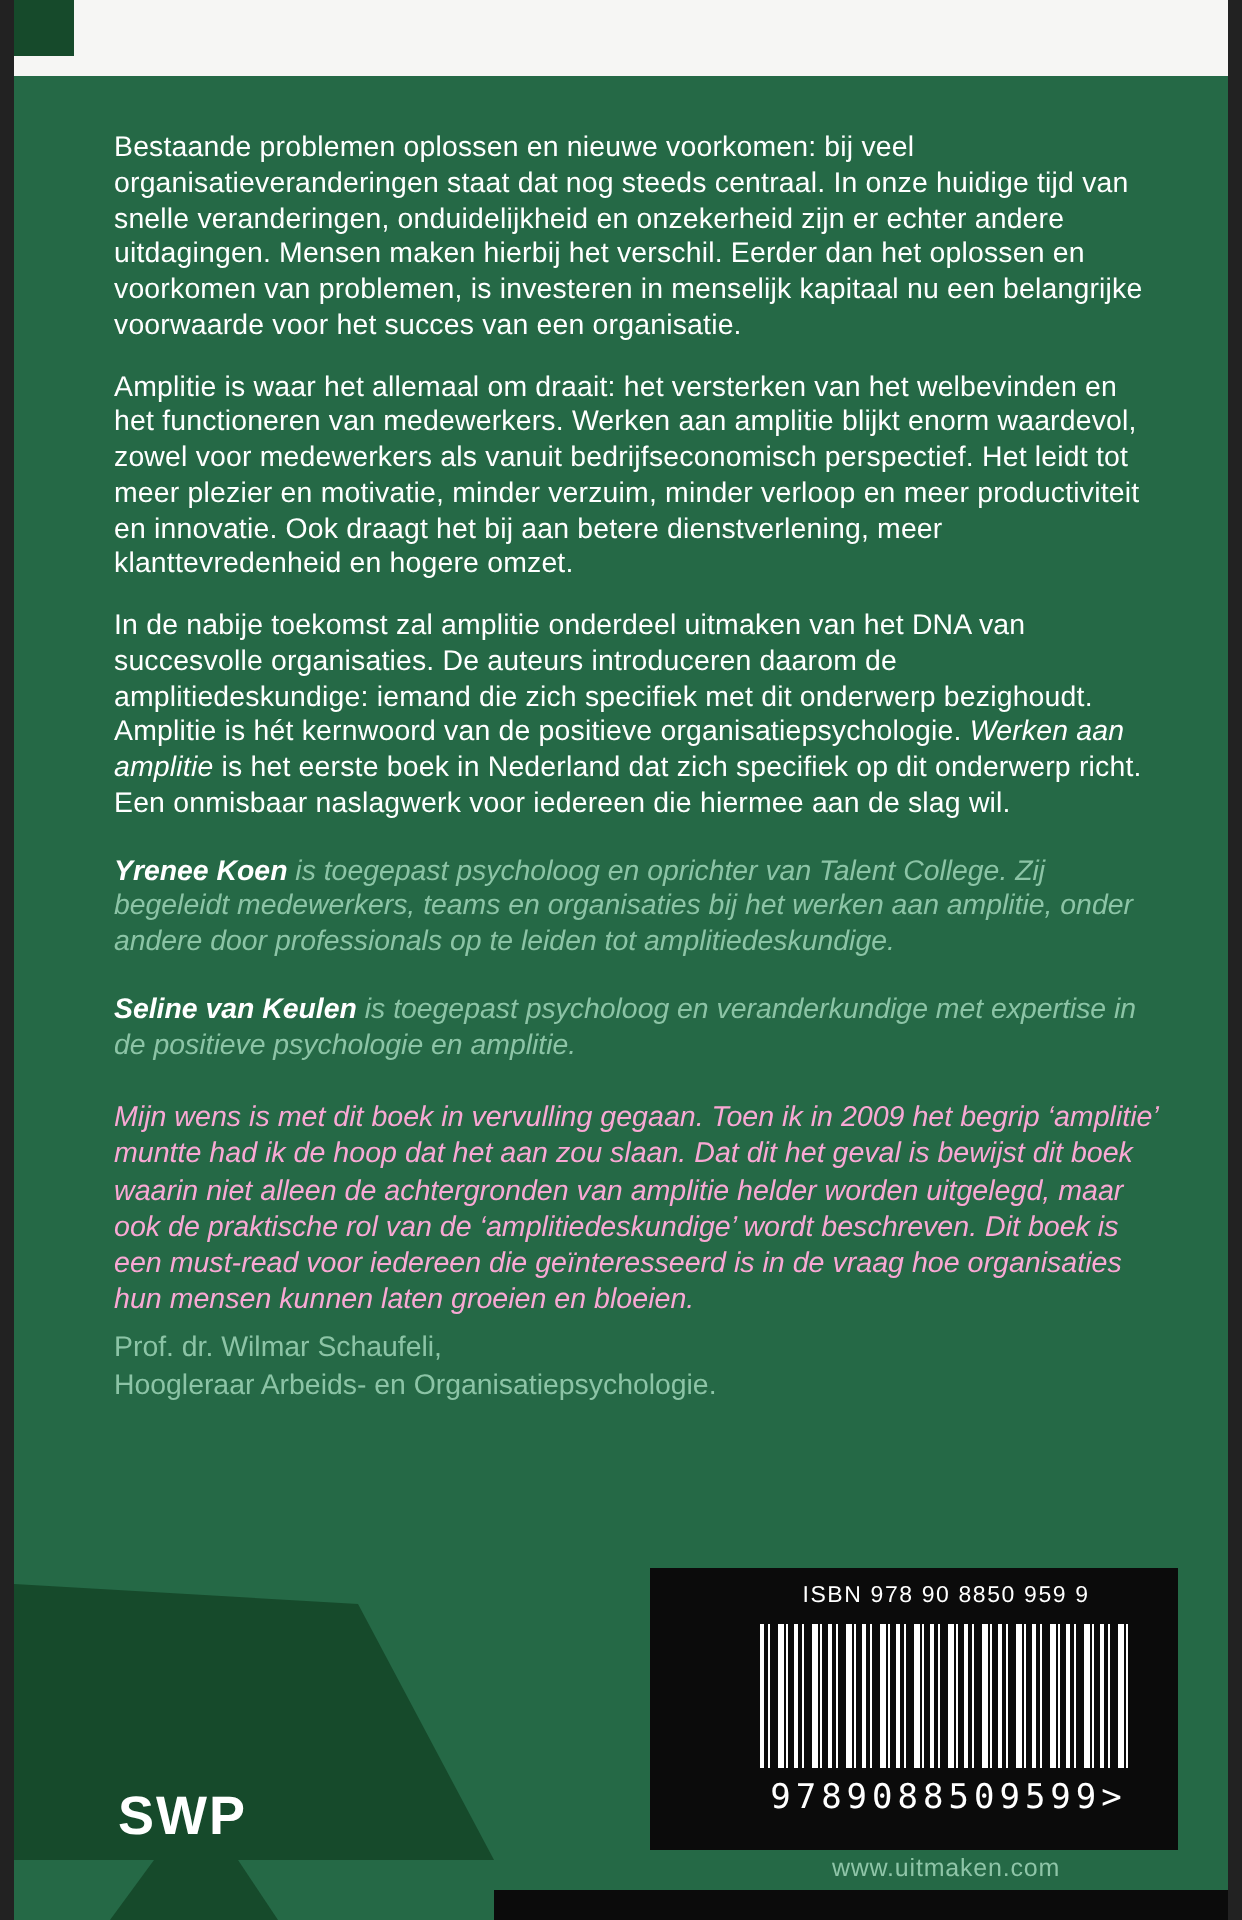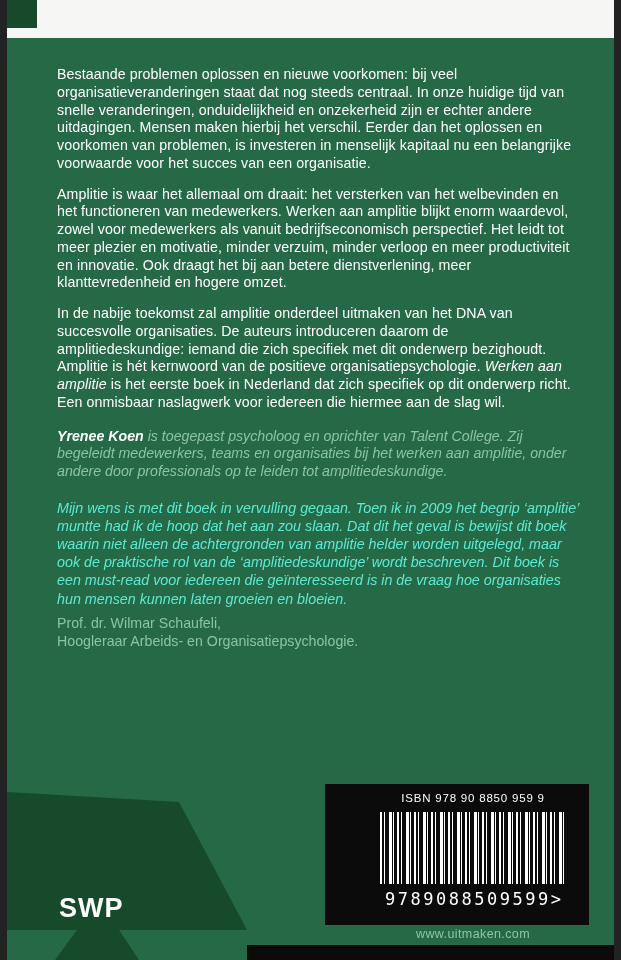--- a/index.html
+++ b/index.html
@@ -12,21 +12,21 @@
     margin:0 auto;
   }
   .top-bar{position:absolute;top:0;left:0;right:0;height:38px;background:#f6f6f4;}
   .top-square{position:absolute;top:0;left:0;width:30px;height:28px;background:#164a2b;}
 
   .content{position:absolute;top:66px;left:50px;width:522px;color:#ffffff;}
   .body-par{font-size:14.2px;line-height:1.25;margin:0 0 13px 0;letter-spacing:0.1px;}
   .body-par em{font-style:italic;}
   .bio{font-size:14.2px;line-height:1.25;margin:16px 0 12px 0;color:#8cc4a6;font-style:italic;}
   .bio strong{color:#ffffff;font-weight:bold;}
-  .quote{font-size:14.3px;line-height:1.27;margin:18px 0 6px 0;font-style:italic;color:#5eead4;}
+  .quote{font-size:14.3px;line-height:1.27;margin:18px 0 6px 0;font-style:italic;color:#f9a8d4;}
   .attribution{font-size:14.2px;line-height:1.3;color:#8cc4a6;margin:0;}
 
   
   .can-svg{position:absolute;left:0;bottom:0;width:252px;height:180px;}
   .can-shape{fill:#164a2b;}
   .swp-text{
     position:absolute;left:52px;bottom:36px;
     color:#ffffff;font-size:27px;font-weight:bold;letter-spacing:1px;
   }
 
@@ -63,20 +63,21 @@
   <div class="content">
 
     <p class="body-par">Bestaande problemen oplossen en nieuwe voorkomen: bij veel organisatieveranderingen staat dat nog steeds centraal. In onze huidige tijd van snelle veranderingen, onduidelijkheid en onzekerheid zijn er echter andere uitdagingen. Mensen maken hierbij het verschil. Eerder dan het oplossen en voorkomen van problemen, is investeren in menselijk kapitaal nu een belangrijke voorwaarde voor het succes van een organisatie.</p>
 
     <p class="body-par">Amplitie is waar het allemaal om draait: het versterken van het welbevinden en het functioneren van medewerkers. Werken aan amplitie blijkt enorm waardevol, zowel voor medewerkers als vanuit bedrijfseconomisch perspectief. Het leidt tot meer plezier en motivatie, minder verzuim, minder verloop en meer productiviteit en innovatie. Ook draagt het bij aan betere dienstverlening, meer klanttevredenheid en hogere omzet.</p>
 
     <p class="body-par"><span>In de nabije toekomst zal amplitie onderdeel uitmaken van het DNA van succesvolle organisaties. De auteurs introduceren daarom de amplitiedeskundige: iemand die zich specifiek met dit onderwerp bezighoudt. Amplitie is hét kernwoord van de positieve organisatiepsychologie. </span><em>Werken aan amplitie</em><span> is het eerste boek in Nederland dat zich specifiek op dit onderwerp richt. Een onmisbaar naslagwerk voor iedereen die hiermee aan de slag wil.</span></p>
 
     <p class="bio"><strong>Yrenee Koen</strong><span> is toegepast psycholoog en oprichter van Talent College. Zij begeleidt medewerkers, teams en organisaties bij het werken aan amplitie, onder andere door professionals op te leiden tot amplitiedeskundige.</span></p>
 
+    <p class="bio"><strong>Seline van Keulen</strong><span> is toegepast psycholoog en veranderkundige met expertise in de positieve psychologie en amplitie.</span></p>
 
     <p class="quote">Mijn wens is met dit boek in vervulling gegaan. Toen ik in 2009 het begrip ‘amplitie’ muntte had ik de hoop dat het aan zou slaan. Dat dit het geval is bewijst dit boek waarin niet alleen de achtergronden van amplitie helder worden uitgelegd, maar ook de praktische rol van de ‘amplitiedeskundige’ wordt beschreven. Dit boek is een must-read voor iedereen die geïnteresseerd is in de vraag hoe organisaties hun mensen kunnen laten groeien en bloeien.</p>
 
     <p class="attribution">
       <span>Prof. dr. Wilmar Schaufeli,</span><br>
       <span>Hoogleraar Arbeids- en Organisatiepsychologie.</span>
     </p>
 
   </div>
 

